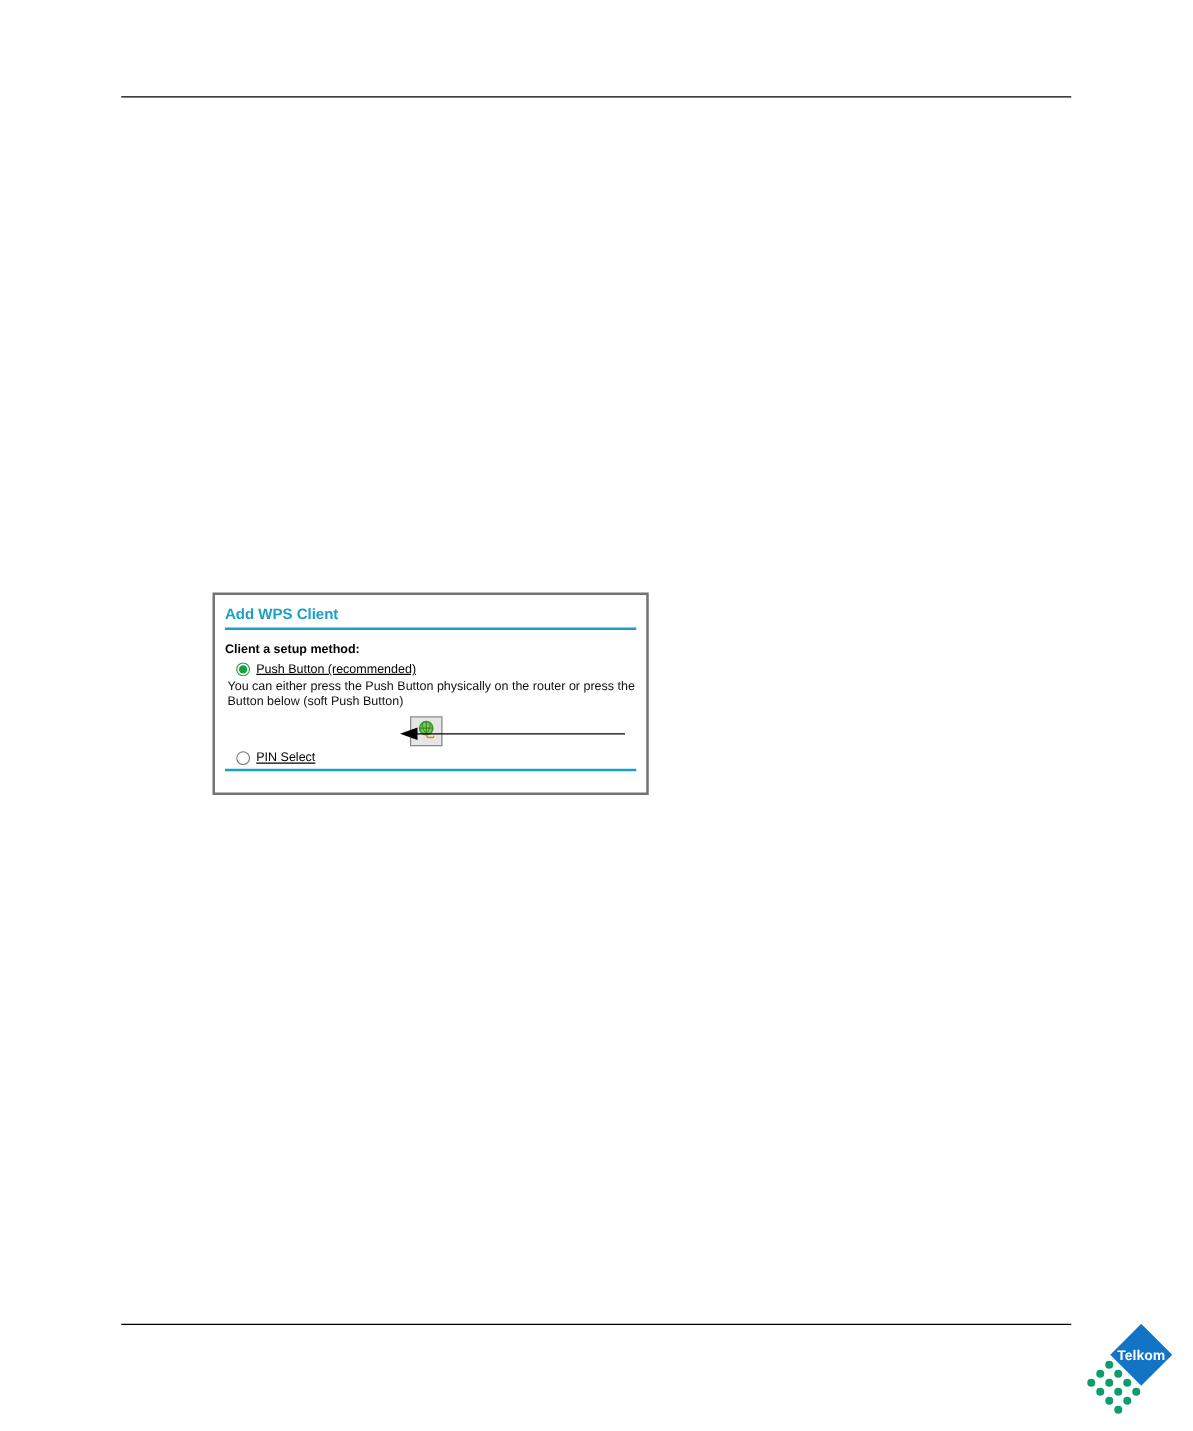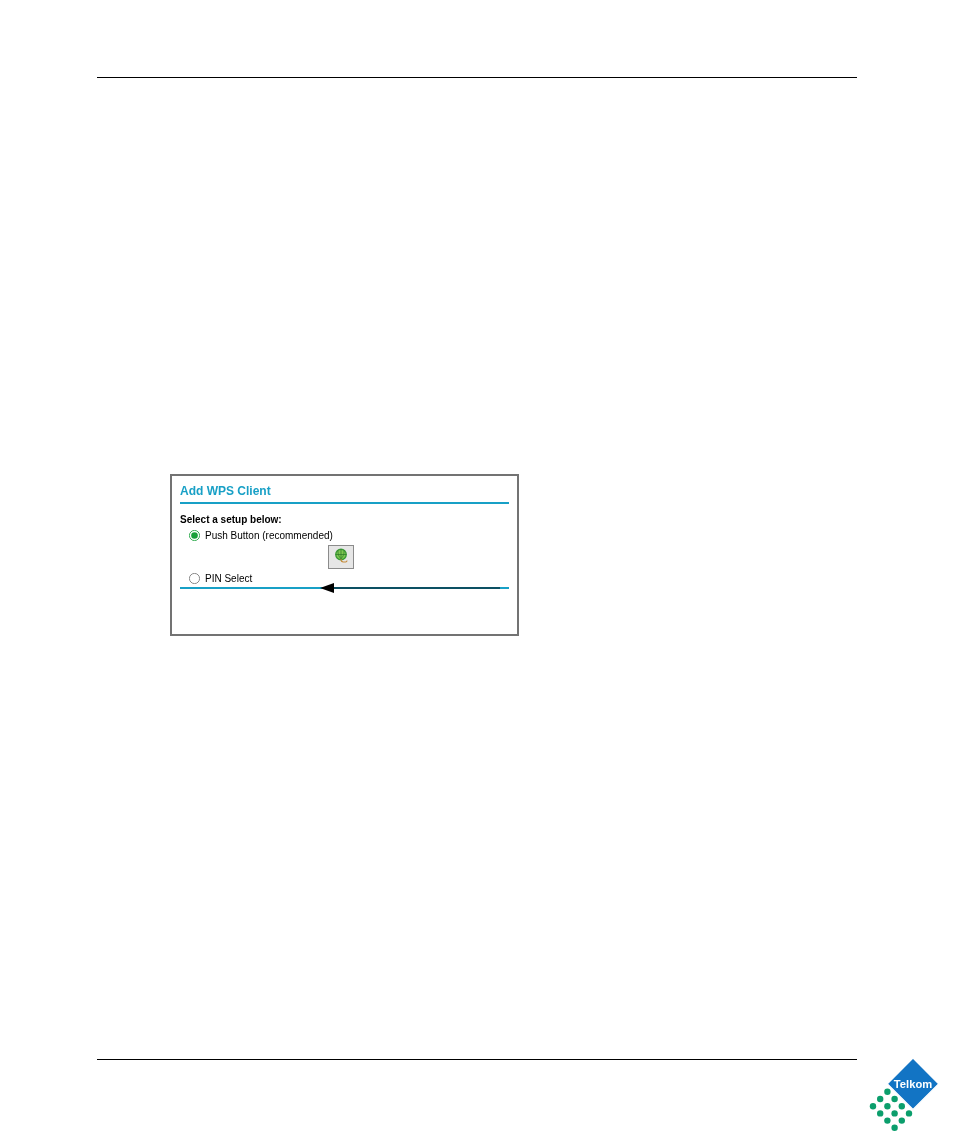--- a/index.html
+++ b/index.html
@@ -63,20 +63,21 @@
   .wps-subtitle {
     font-size: 10px;
     font-weight: bold;
     margin: 2px 8px 4px 8px;
   }
   .wps-radio-row {
     display: flex;
     align-items: center;
     margin: 2px 8px 2px 16px;
     font-size: 10px;
+    text-decoration: underline;
   }
   .wps-radio-row input[type="radio"] {
     transform: scale(0.85);
     margin: 0 4px 0 0;
     accent-color: #18a03a;
   }
   .wps-desc {
     margin: 2px 8px 4px 10px;
     line-height: 1.2;
     font-size: 10px;
@@ -131,27 +132,28 @@
 </head>
 <body>
 
 <div class="page">
   <div class="hr-top"></div>
   <div class="hr-bottom"></div>
 
   <div class="wps-box">
     <div class="wps-title">Add WPS Client</div>
     <hr class="wps-sep">
-    <div class="wps-subtitle">Select a setup below:</div>
+    <div class="wps-subtitle">Client a setup method:</div>
 
     <label class="wps-radio-row">
       <input type="radio" checked="" style="">
       <span>Push Button (recommended)</span>
     </label>
 
+    <div class="wps-desc">You can either press the Push Button physically on the router or press the Button below (soft Push Button)</div>
 
     <div class="wps-button-row">
       <div class="wps-soft-btn">
         <span>
           <svg viewBox="0 0 24 24" fill="none" stroke="#3a9a36" stroke-width="1.8">
             <circle cx="12" cy="10" r="7" fill="#7ec850" stroke="#3a9a36"></circle>
             <path d="M5 10h14M12 3v14M8 4.5c0 4 0 7 4 11M16 4.5c0 4 0 7-4 11" stroke="#2d7a2a" stroke-width="1"></path>
             <path d="M12 16c0 2 1 4 3 4l3 0c1 0 2-1 2-2" stroke="#c58a3a" stroke-width="1.5" fill="none"></path>
           </svg>
         </span>

